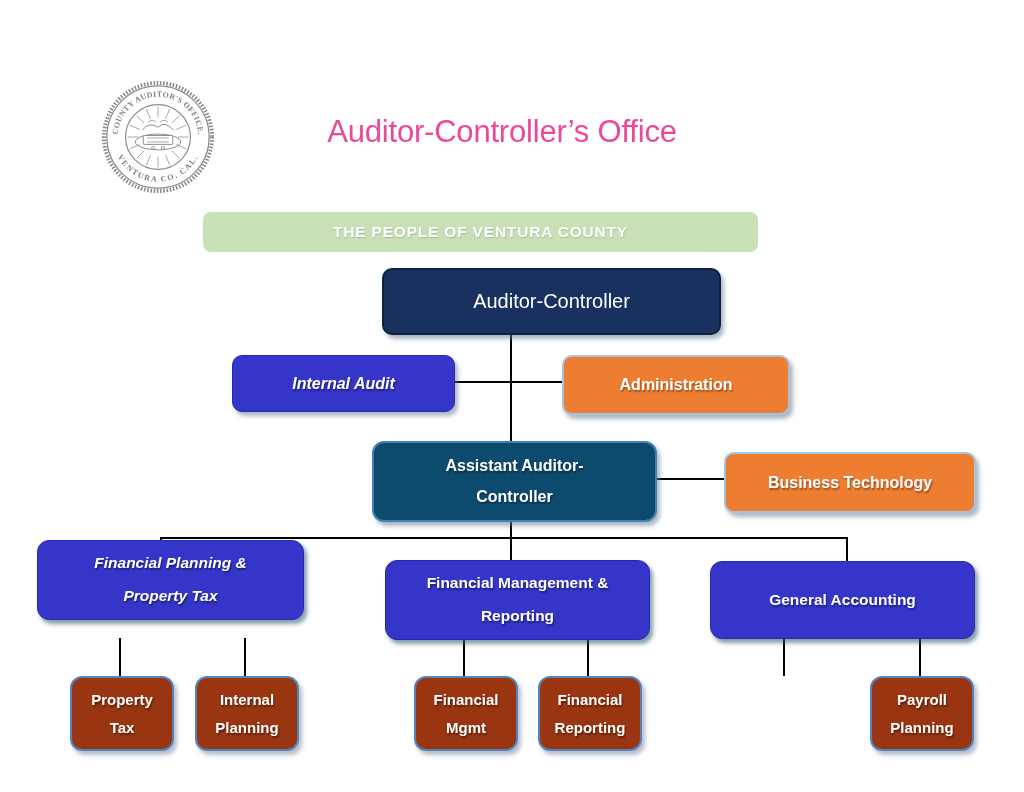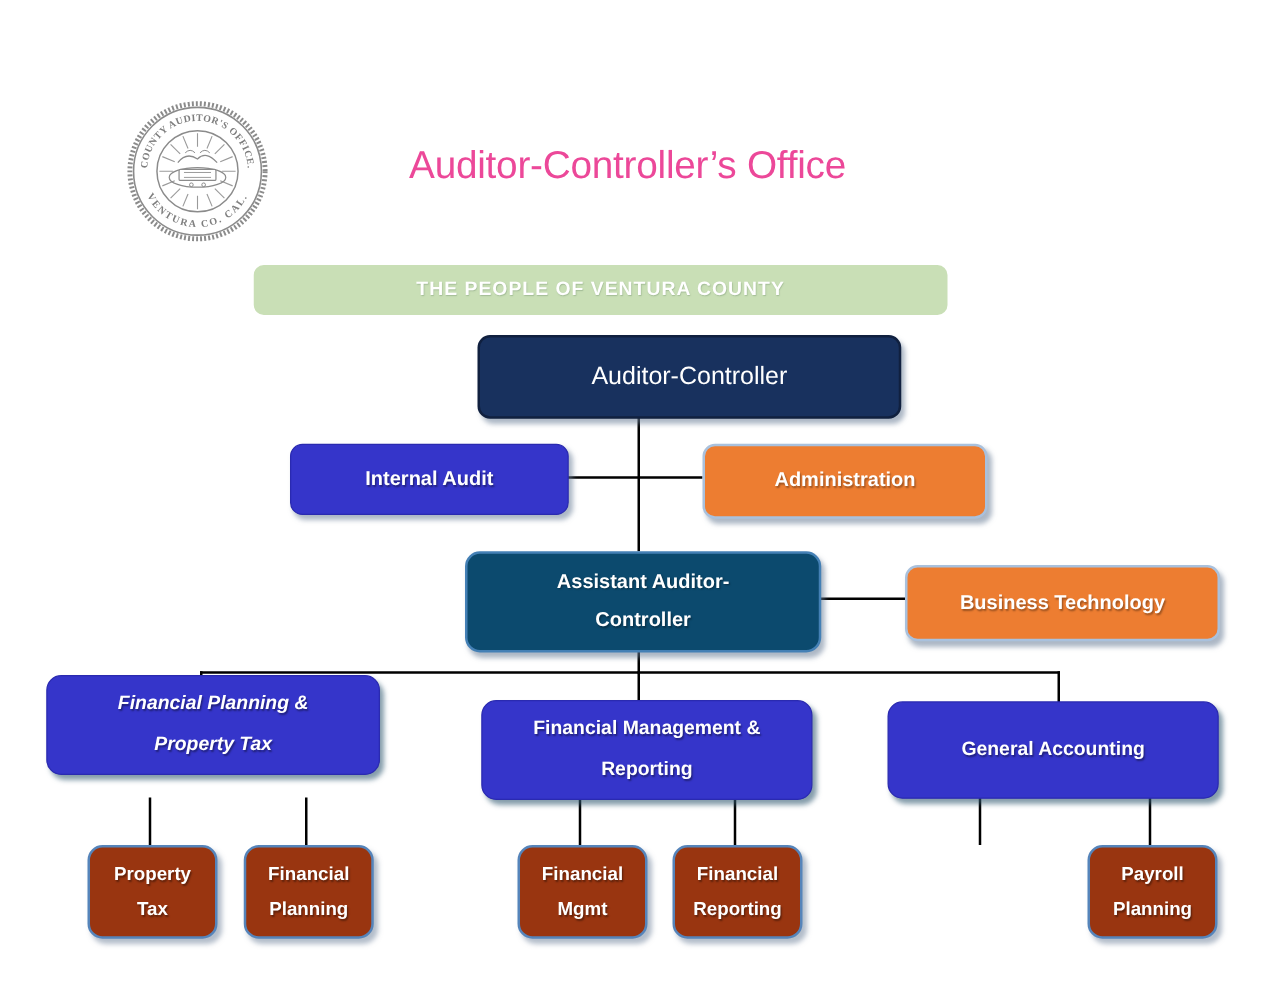--- a/index.html
+++ b/index.html
@@ -32,20 +32,21 @@
   }
   .box-auditor{
     left:338px;top:268px;width:335px;height:63px;border-radius:10px;
     background:#18315e;border:2px solid #10203f;
     font-size:20px;font-weight:400;margin-left:44px;
   }
   .box-internal-audit{
     left:232px;top:355px;width:221px;height:55px;border-radius:10px;
     background:#3535ca;border:1px solid #2a2ab0;font-size:16px;
     text-shadow:1px 1.5px 1.5px rgba(0,0,0,0.4);
+    font-style:italic;
   }
   .box-administration{
     left:562px;top:355px;width:224px;height:56px;border-radius:10px;
     background:#ed7d31;border:2px solid #a9c1dd;font-size:16px;
     text-shadow:1px 1.5px 1.5px rgba(0,0,0,0.35);
   }
   .box-assistant{
     left:372px;top:441px;width:281px;height:77px;border-radius:12px;
     background:#0c4a6e;border:2px solid #4480b5;font-size:16px;line-height:1.9;
     text-shadow:1px 1.5px 1.5px rgba(0,0,0,0.35);
@@ -185,21 +186,21 @@
 
   <div class="box dept box-ga">
     <span class="lbl">General Accounting</span>
   </div>
 
   <div class="box sub box-pt">
     <span class="lbl">Property Tax</span>
   </div>
 
   <div class="box sub box-fp">
-    <span class="lbl">Financial Planning</span>
+    <span class="lbl">Internal Planning</span>
   </div>
 
   <div class="box sub box-fm">
     <span class="lbl">Financial Mgmt</span>
   </div>
 
   <div class="box sub box-fr">
     <span class="lbl">Financial Reporting</span>
   </div>
 

